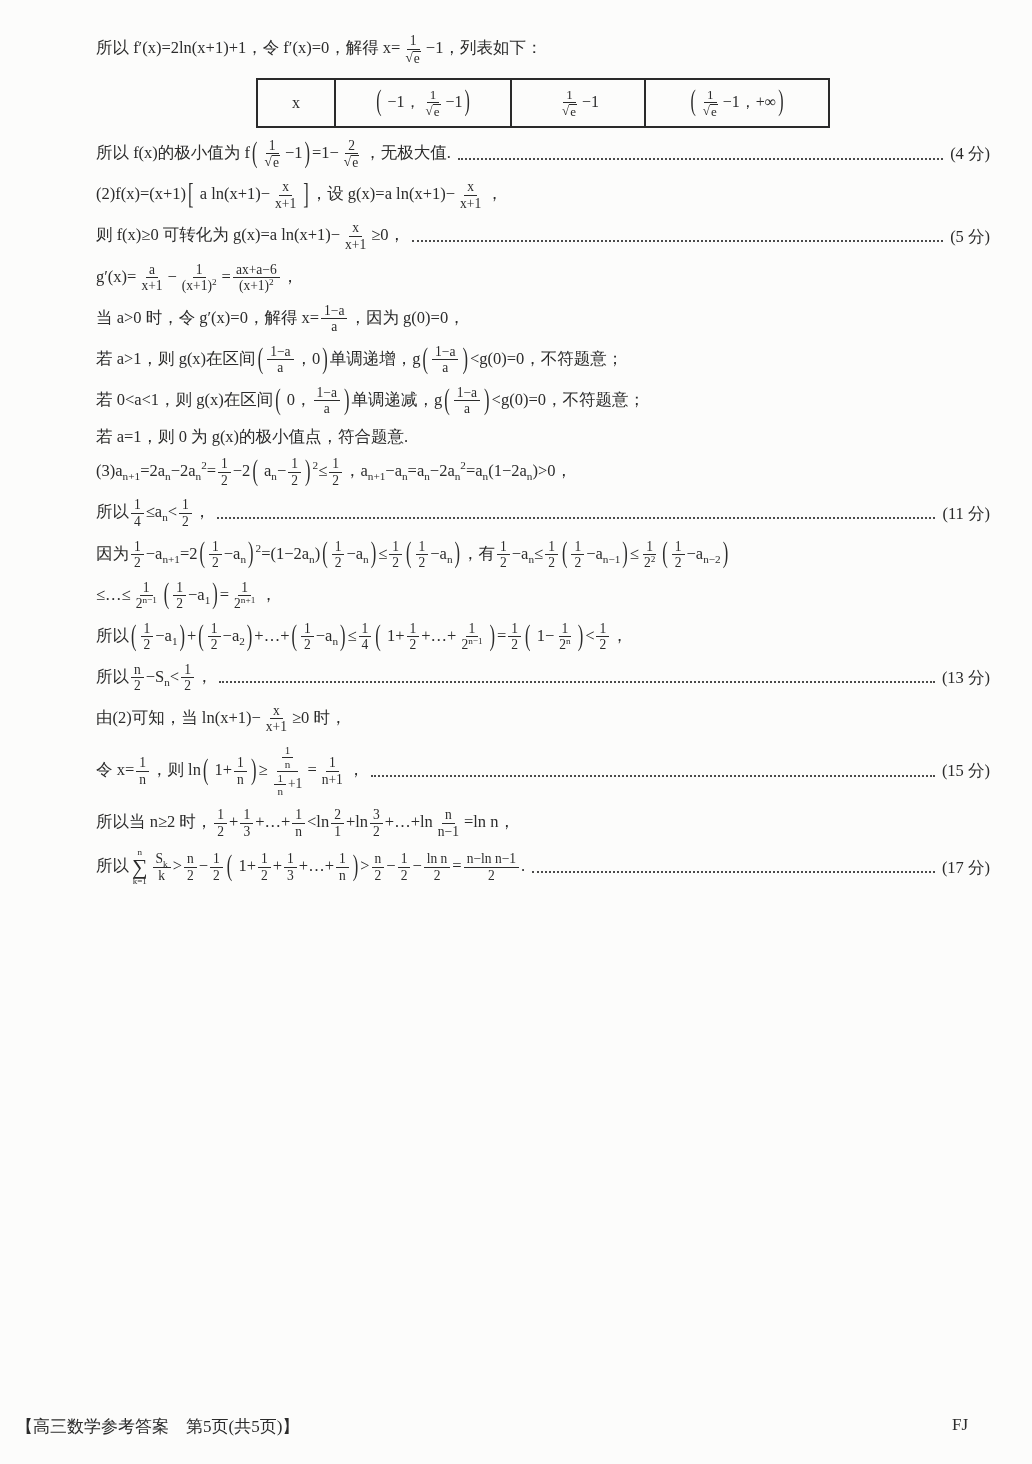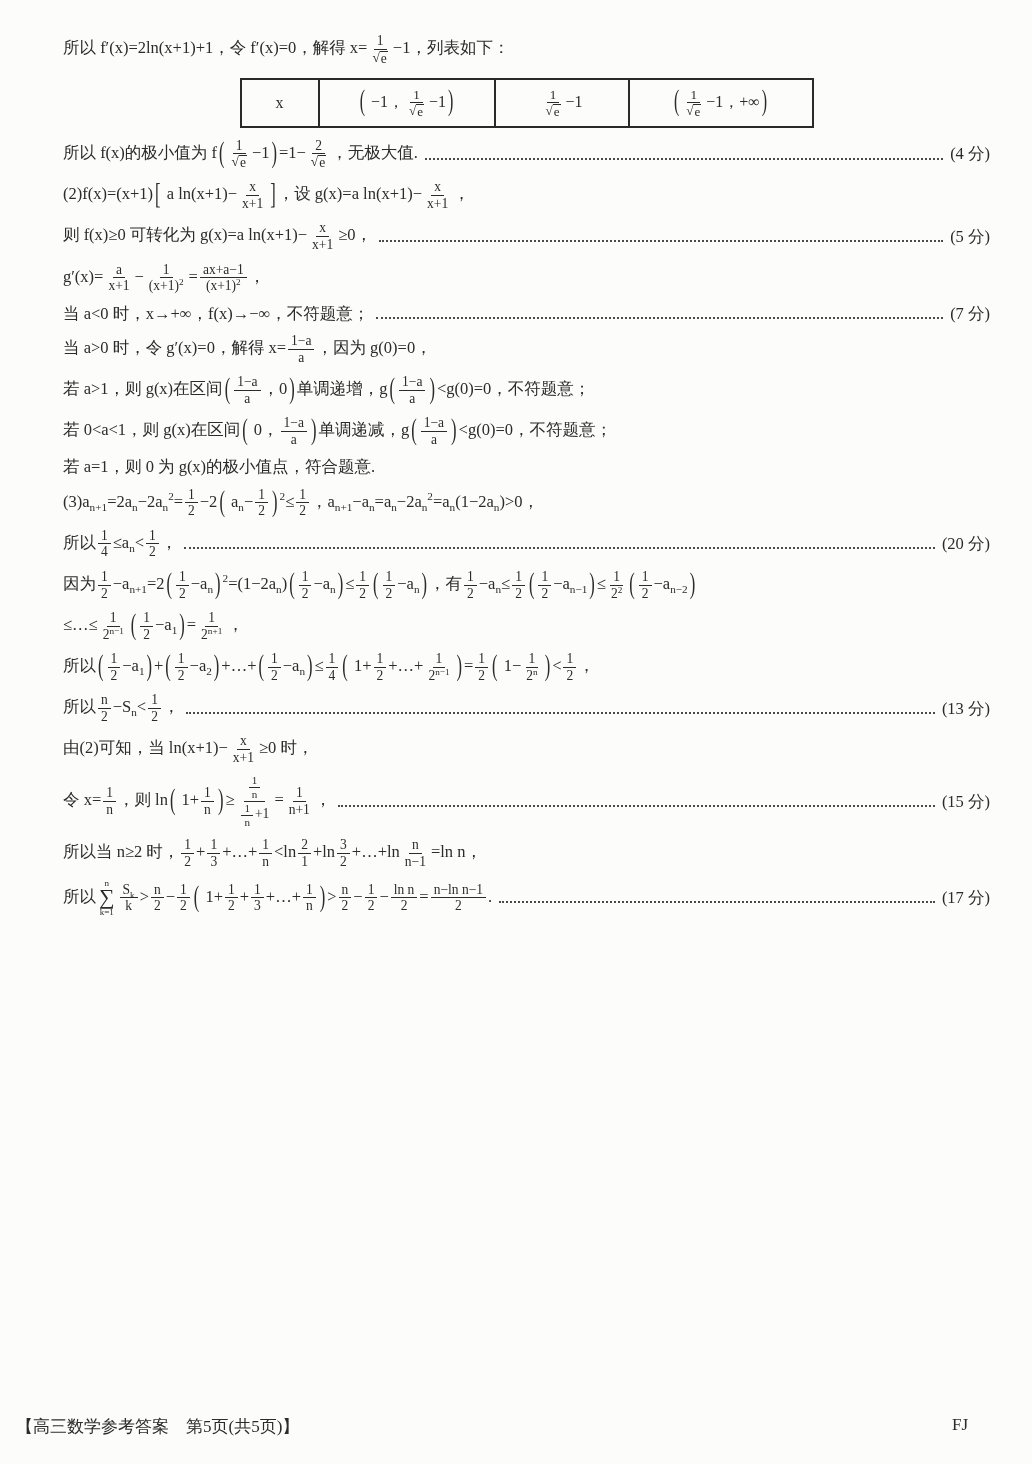--- a/index.html
+++ b/index.html
@@ -2,21 +2,21 @@
 <html><head>
 <meta charset="utf-8">
 <style>
   html,body{margin:0;padding:0;}
   body{
     width:1032px;height:1464px;position:relative;overflow:hidden;
     background:#fcfcfb;color:#2b2b2b;
     font-family:"Liberation Serif","DejaVu Serif",serif;
     font-size:16.5px;
   }
-  .content{padding:24px 42px 0 63px;}
+  .content{padding:24px 42px 0 96px;}
   .line{display:flex;align-items:center;margin:9px 0;line-height:1.3;}
   .line .f{flex:0 1 auto;}
   .dots{flex:1 1 auto;min-width:28px;height:0.55em;margin:0 7px;border-bottom:2px dotted #4a4a4a;}
   .score{white-space:nowrap;}
   
   .frac{display:inline-flex;flex-direction:column;align-items:center;
         vertical-align:middle;font-size:0.82em;line-height:1.15;margin:0 2px;}
   .frac>.num{border-bottom:1px solid currentColor;padding:0 3px;}
   .frac>.den{padding:0 3px;}
   sup,sub{font-size:0.68em;line-height:0;}
@@ -120,28 +120,23 @@
         <span class="score">(5 分)</span>
       </div>
       <div class="line">
         <span class="f">g′(x)=<span class="frac">
             <span class="num">a</span>
             <span class="den">x+1</span>
           </span>−<span class="frac">
             <span class="num">1</span>
             <span class="den">(x+1)<sup>2</sup></span>
           </span>=<span class="frac">
-            <span class="num">ax+a−1</span>
+            <span class="num">ax+a−6</span>
             <span class="den">(x+1)<sup>2</sup></span>
           </span>，</span>
-      </div>
-      <div class="line">
-        <span class="f">当 a&lt;0 时，x→+∞，f(x)→−∞，不符题意；</span>
-        <span class="dots"></span>
-        <span class="score">(7 分)</span>
       </div>
       <div class="line">
         <span class="f">当 a&gt;0 时，令 g′(x)=0，解得 x=<span class="frac">
             <span class="num">1−a</span>
             <span class="den">a</span>
           </span>，因为 g(0)=0，</span>
       </div>
       <div class="line">
         <span class="f">若 a&gt;1，则 g(x)在区间<span class="bigd">(</span><span class="frac">
             <span class="num">1−a</span>
@@ -177,21 +172,21 @@
       </div>
       <div class="line">
         <span class="f">所以<span class="frac">
             <span class="num">1</span>
             <span class="den">4</span>
           </span>≤a<sub>n</sub>&lt;<span class="frac">
             <span class="num">1</span>
             <span class="den">2</span>
           </span>，</span>
         <span class="dots"></span>
-        <span class="score">(20 分)</span>
+        <span class="score">(11 分)</span>
       </div>
       <div class="line">
         <span class="f">因为<span class="frac">
             <span class="num">1</span>
             <span class="den">2</span>
           </span>−a<sub>n+1</sub>=2<span class="bigd">(</span><span class="frac">
             <span class="num">1</span>
             <span class="den">2</span>
           </span>−a<sub>n</sub><span class="bigd">)</span><sup>2</sup>=(1−2a<sub>n</sub>)<span class="bigd">(</span><span class="frac">
             <span class="num">1</span>

